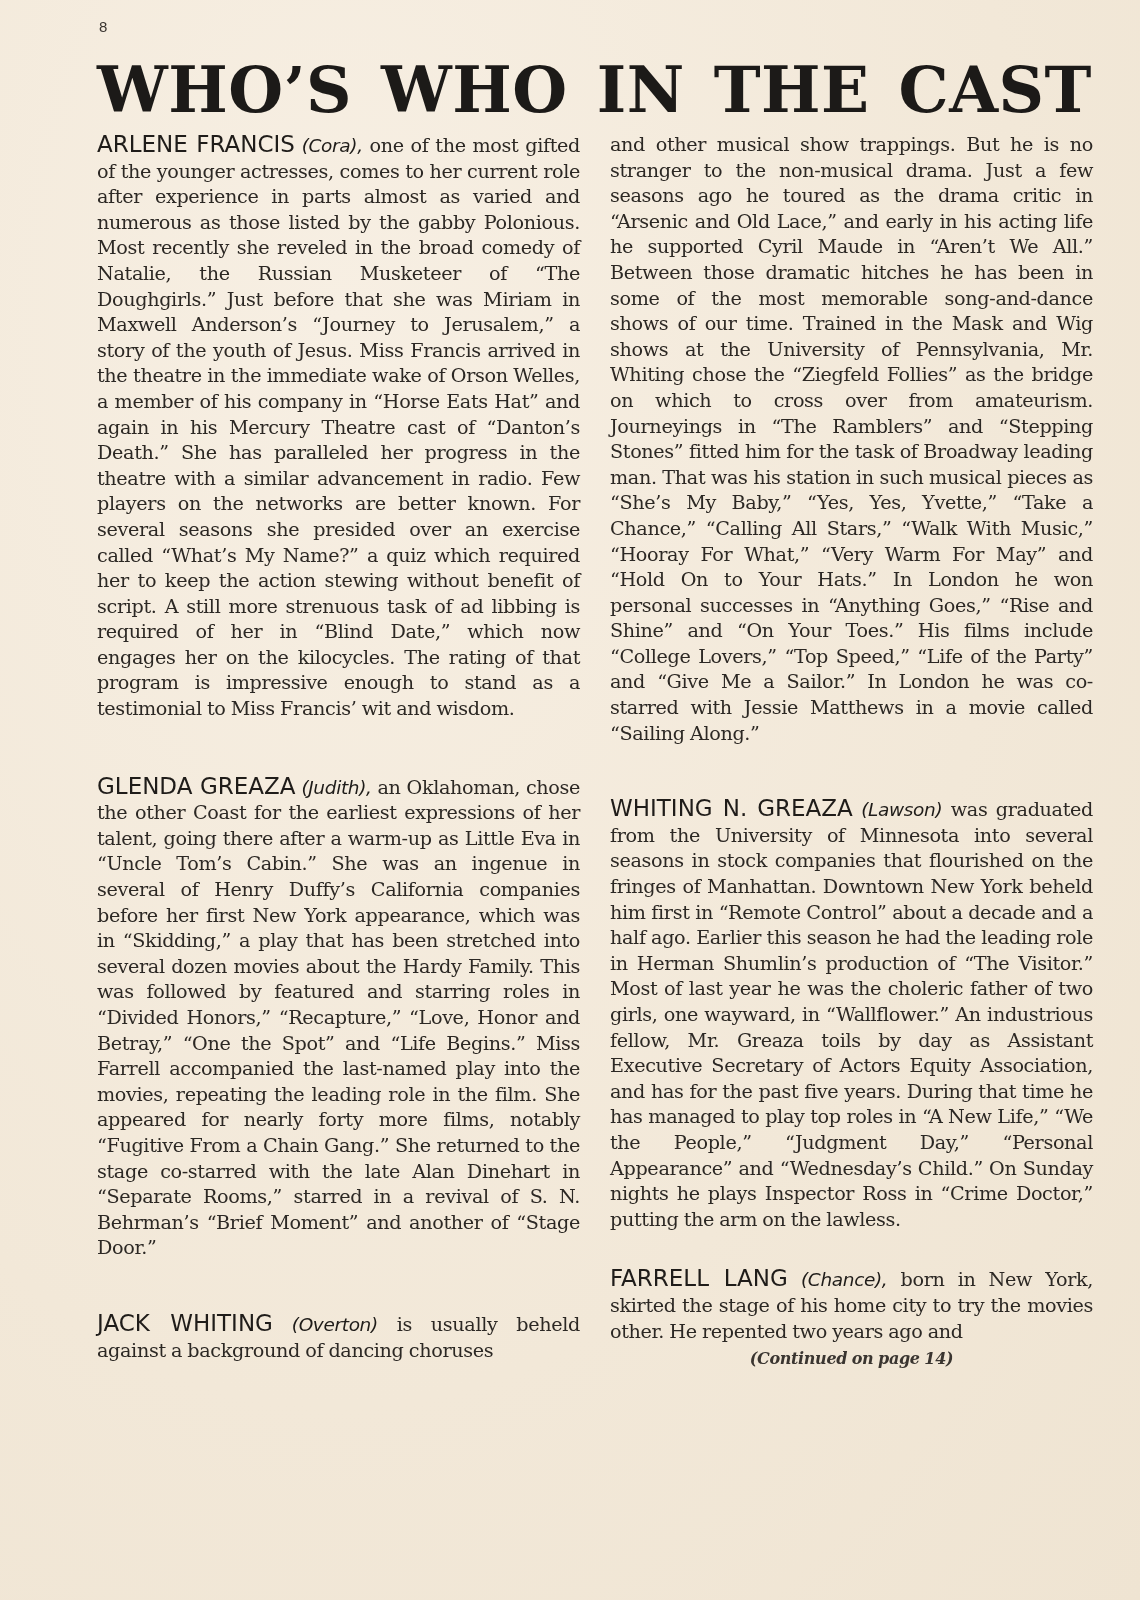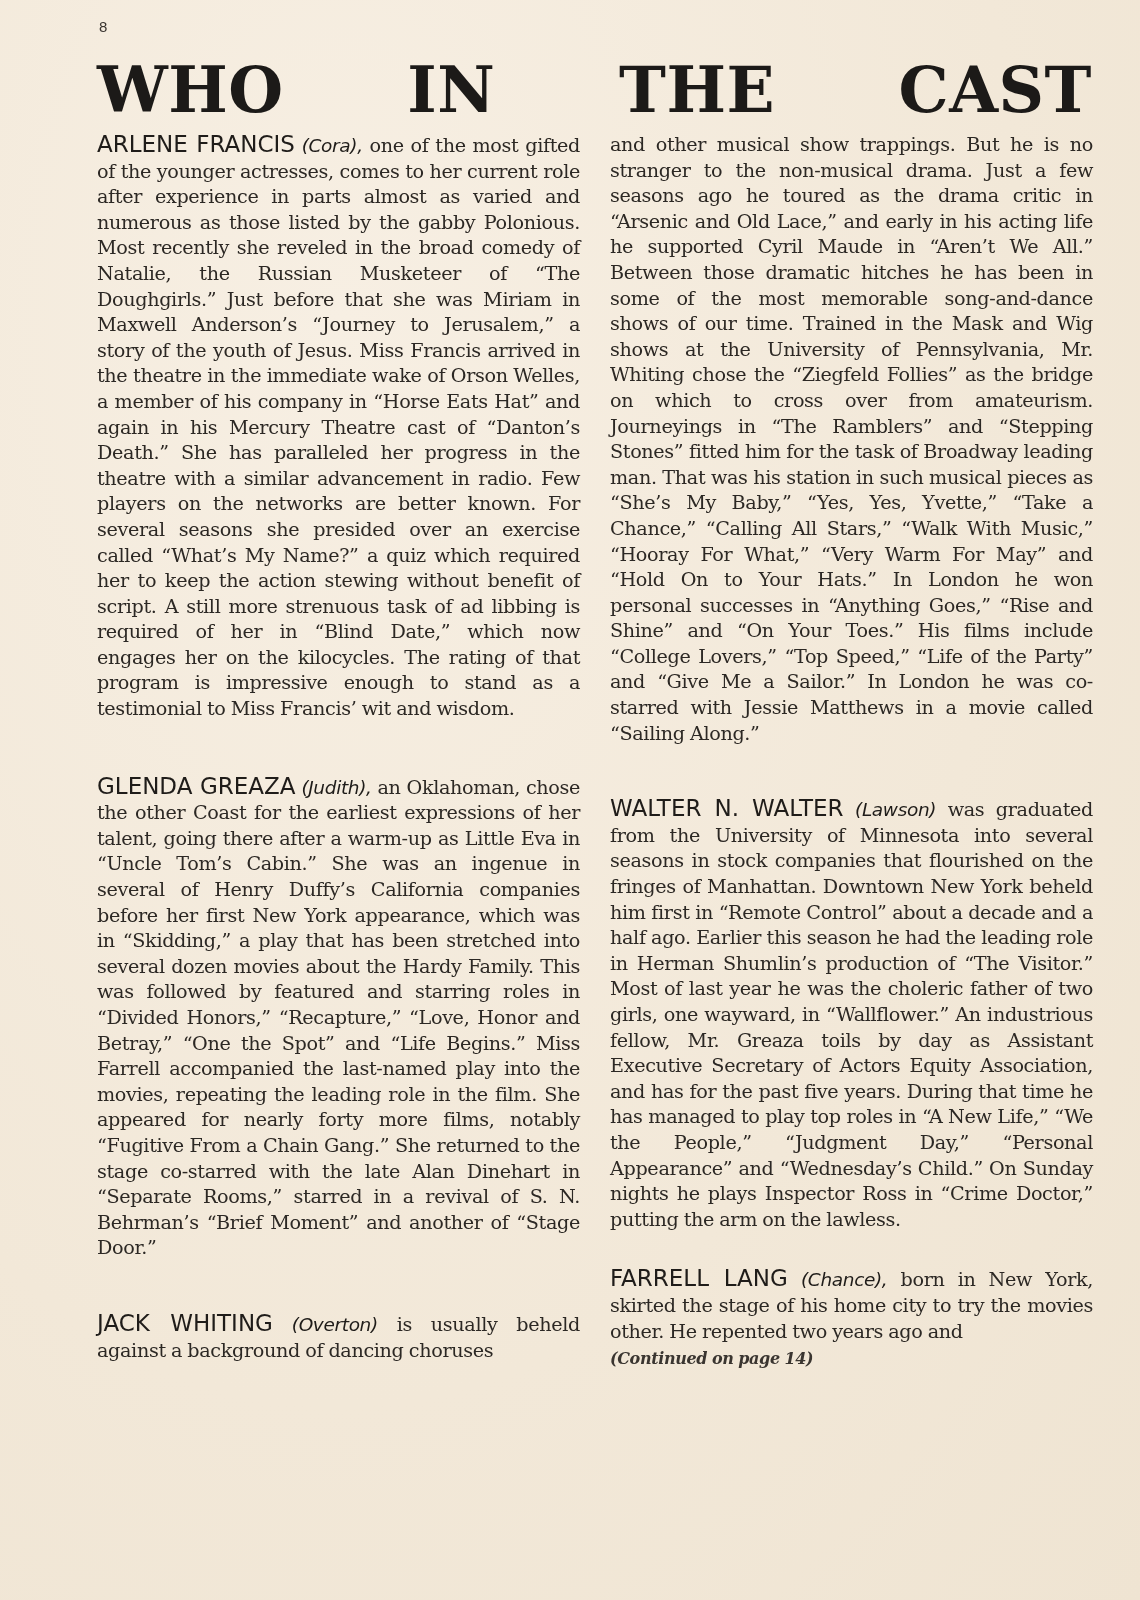--- a/index.html
+++ b/index.html
@@ -62,38 +62,39 @@
     letter-spacing: 0px;
     color: #1f1c19;
   }
   .bio .role {
     font-family: "DejaVu Sans", sans-serif;
     font-size: 18.5px;
     color: #1f1c19;
     font-style: italic;
   }
   .continued {
-    text-align: left;
+    text-align: center;
     font-style: italic;
     font-weight: bold;
     font-size: 16px;
     margin-top: 2px;
     color: #3a3530;
   }
   .gap-francis { height: 52px; }
   .gap-farrell { height: 50px; }
   .gap-right-1 { height: 50px; }
   .gap-right-2 { height: 34px; }
 </style>
 </head>
 <body>
 
 <div class="page-number">8</div>
 
 <div class="headline">
+  <span>WHO’S</span>
   <span>WHO</span>
   <span>IN</span>
   <span>THE</span>
   <span>CAST</span>
 </div>
 
 <div class="col col-left">
   <p class="bio">
     <span class="name">ARLENE FRANCIS</span>
     <span class="role">(Cora),</span>
@@ -112,21 +113,21 @@
     <span>is usually beheld against a background of dancing choruses</span>
   </p>
 </div>
 
 <div class="col col-right">
   <p class="bio">
     <span>and other musical show trappings.  But he is no stranger to the non-musical drama. Just a few seasons ago he toured as the drama critic in “Arsenic and Old Lace,” and early in his acting life he supported Cyril Maude in “Aren’t We All.”  Between those dramatic hitches he has been in some of the most memorable song-and-dance shows of our time.  Trained in the Mask and Wig shows at the University of Pennsylvania, Mr. Whiting chose the “Ziegfeld Follies” as the bridge on which to cross over from amateurism.  Journeyings in “The Ramblers” and “Stepping Stones” fitted him for the task of Broadway leading man.  That was his station in such musical pieces as “She’s My Baby,” “Yes, Yes, Yvette,” “Take a Chance,” “Calling All Stars,” “Walk With Music,” “Hooray For What,” “Very Warm For May” and “Hold On to Your Hats.”  In London he won personal successes in “Anything Goes,” “Rise and Shine” and “On Your Toes.”  His films include “College Lovers,” “Top Speed,” “Life of the Party” and “Give Me a Sailor.”  In London he was co-starred with Jessie Matthews in a movie called “Sailing Along.”</span>
   </p>
   <div class="gap-right-1"></div>
   <p class="bio">
-    <span class="name">WALTER N. WALTER</span>
+    <span class="name">WHITING N. GREAZA</span>
     <span class="role">(Lawson)</span>
     <span>was graduated from the University of Minnesota into several seasons in stock companies that flourished on the fringes of Manhattan.  Downtown New York beheld him first in “Remote Control” about a decade and a half ago. Earlier this season he had the leading role in Herman Shumlin’s production of “The Visitor.”  Most of last year he was the choleric father of two girls, one wayward, in “Wallflower.”  An industrious fellow, Mr. Greaza toils by day as Assistant Executive Secretary of Actors Equity Association, and has for the past five years.  During that time he has managed to play top roles in “A New Life,” “We the People,” “Judgment Day,” “Personal Appearance” and “Wednesday’s Child.”  On Sunday nights he plays Inspector Ross in “Crime Doctor,” putting the arm on the lawless.</span>
   </p>
   <div class="gap-right-2"></div>
   <p class="bio">
     <span class="name">FARRELL LANG</span>
     <span class="role">(Chance),</span>
     <span>born in New York, skirted the stage of his home city to try the movies other.  He repented two years ago and</span>
   </p>
   <div class="continued">(Continued on page 14)</div>

